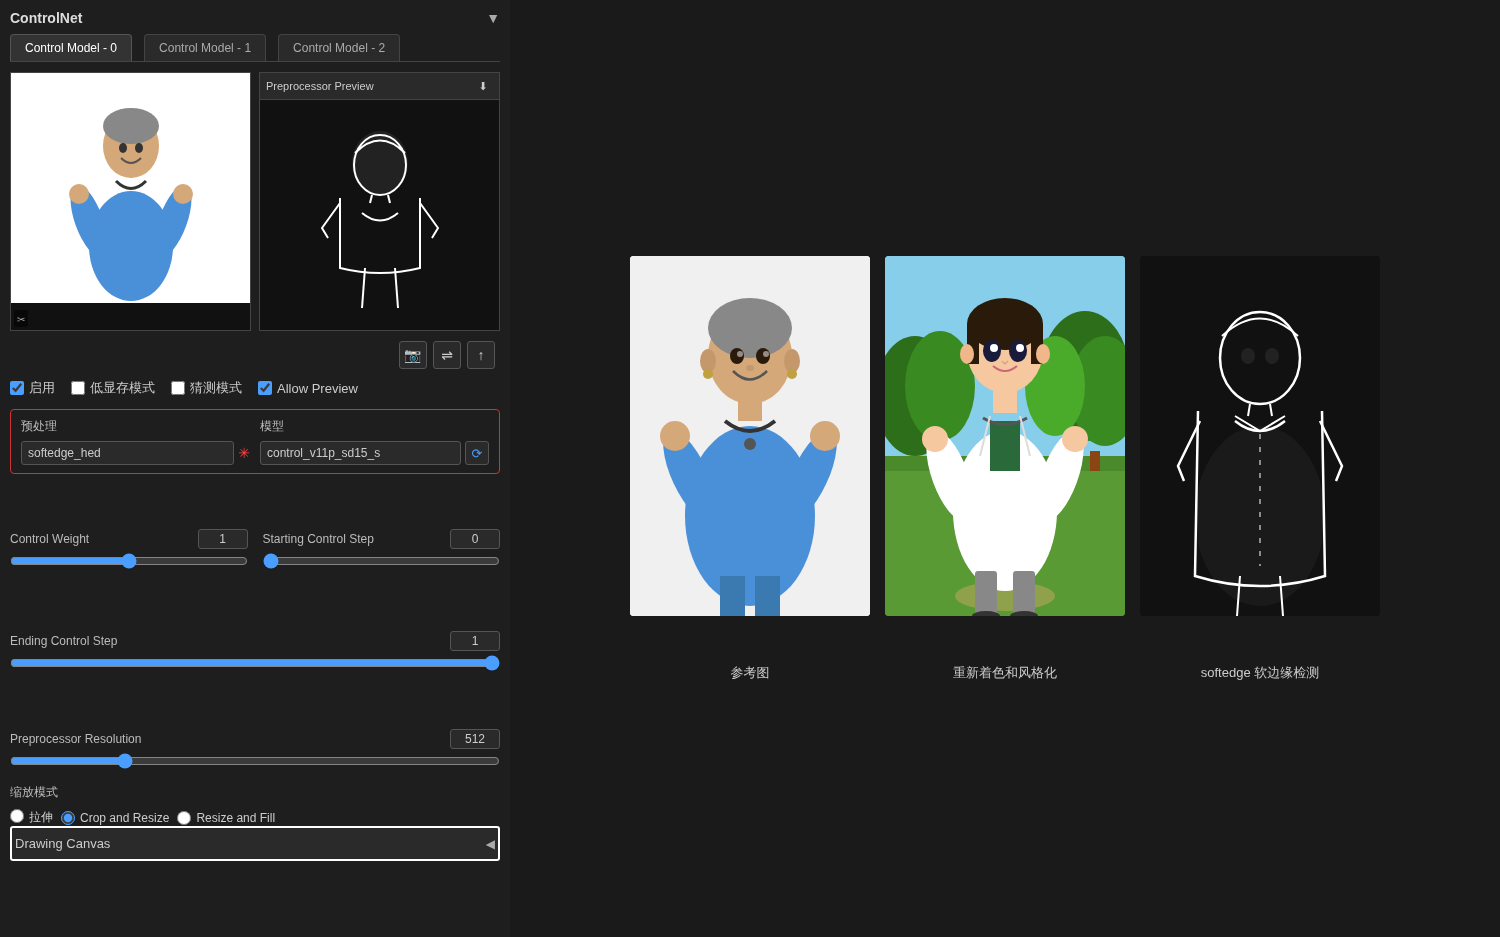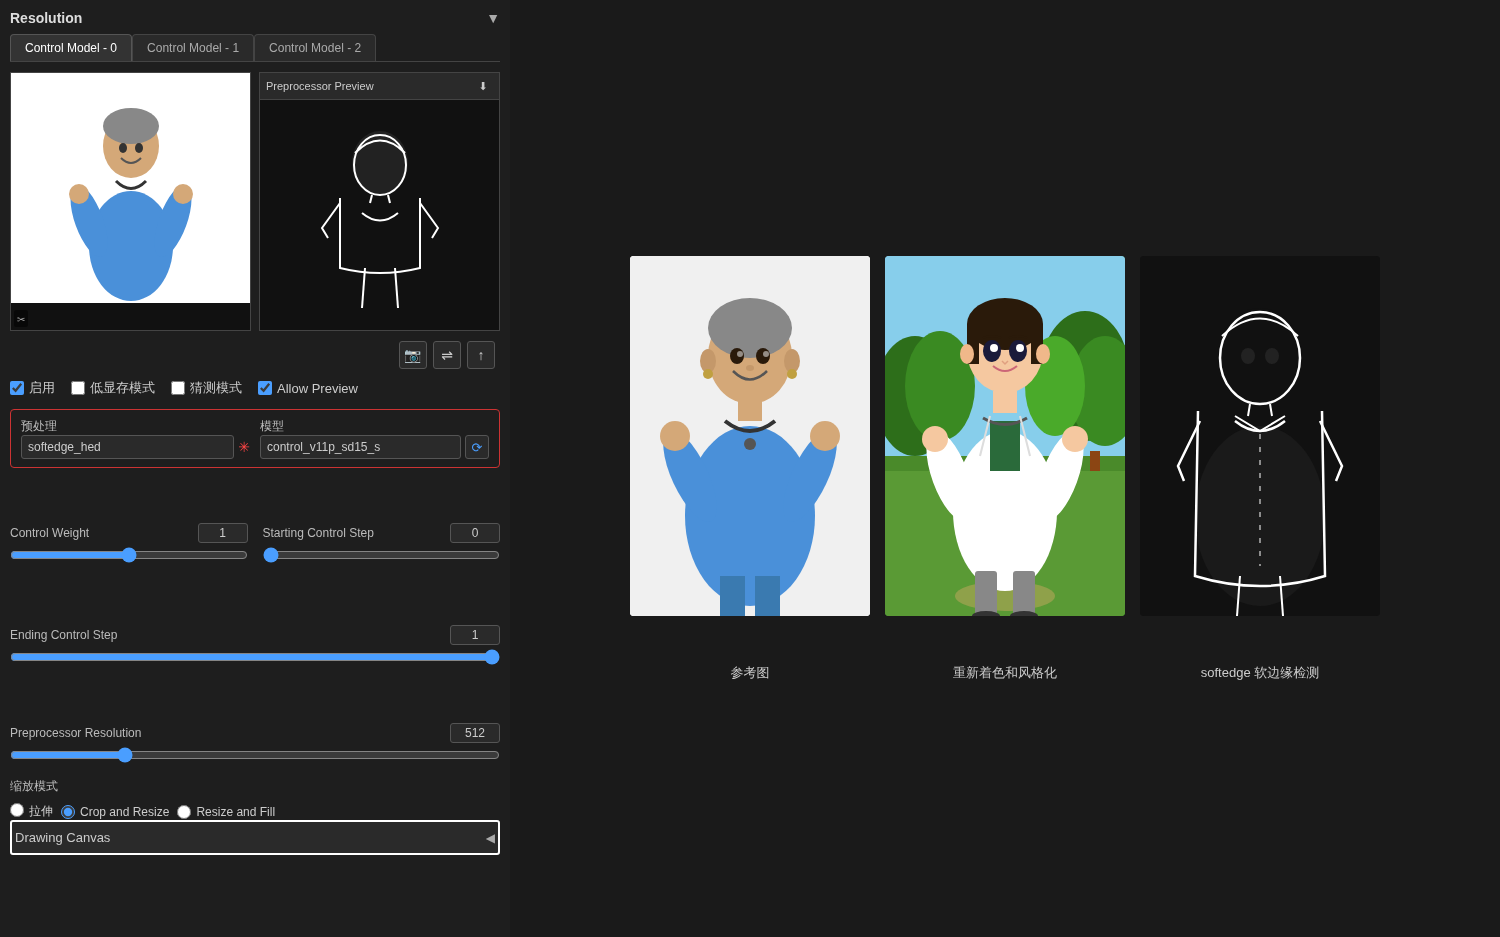--- a/index.html
+++ b/index.html
@@ -41,21 +41,21 @@
       font-weight: bold;
     }
     .panel-arrow {
       color: #aaa;
       font-size: 14px;
     }
 
     
     .tabs {
       display: flex;
-      gap: 0;
+      gap: 12px;
       margin-bottom: 10px;
       border-bottom: 1px solid #444;
     }
     .tab {
       padding: 6px 14px;
       background: #2a2a2a;
       color: #aaa;
       border-radius: 4px 4px 0 0;
       cursor: pointer;
       font-size: 12px;
@@ -198,20 +198,21 @@
     .section-row {
       display: flex;
       gap: 10px;
     }
     .section-col {
       flex: 1;
     }
     .section-col-label {
       color: #bbb;
       font-size: 12px;
+      margin-bottom: 6px;
     }
     .dropdown-row {
       display: flex;
       align-items: center;
       gap: 4px;
     }
     .dropdown {
       background: #2a2a2a;
       border: 1px solid #555;
       color: #ccc;
@@ -375,21 +376,21 @@
     .out-nurse { background: #f5f5f5; }
     .out-lineart { background: #111; }
     .out-anime { background: linear-gradient(135deg, #87CEEB 0%, #228B22 80%); }
   </style>
 </head>
 <body>
 
 <div class="left-panel">
 
   <div class="panel-header">
-    <span class="panel-title">Resolution</span>
+    <span class="panel-title">ControlNet</span>
     <span class="panel-arrow">▼</span>
   </div>
 
   <div class="tabs">
     <div class="tab active">Control Model - 0</div>
     <div class="tab">Control Model - 1</div>
     <div class="tab">Control Model - 2</div>
   </div>
 
   <div class="images-row">

